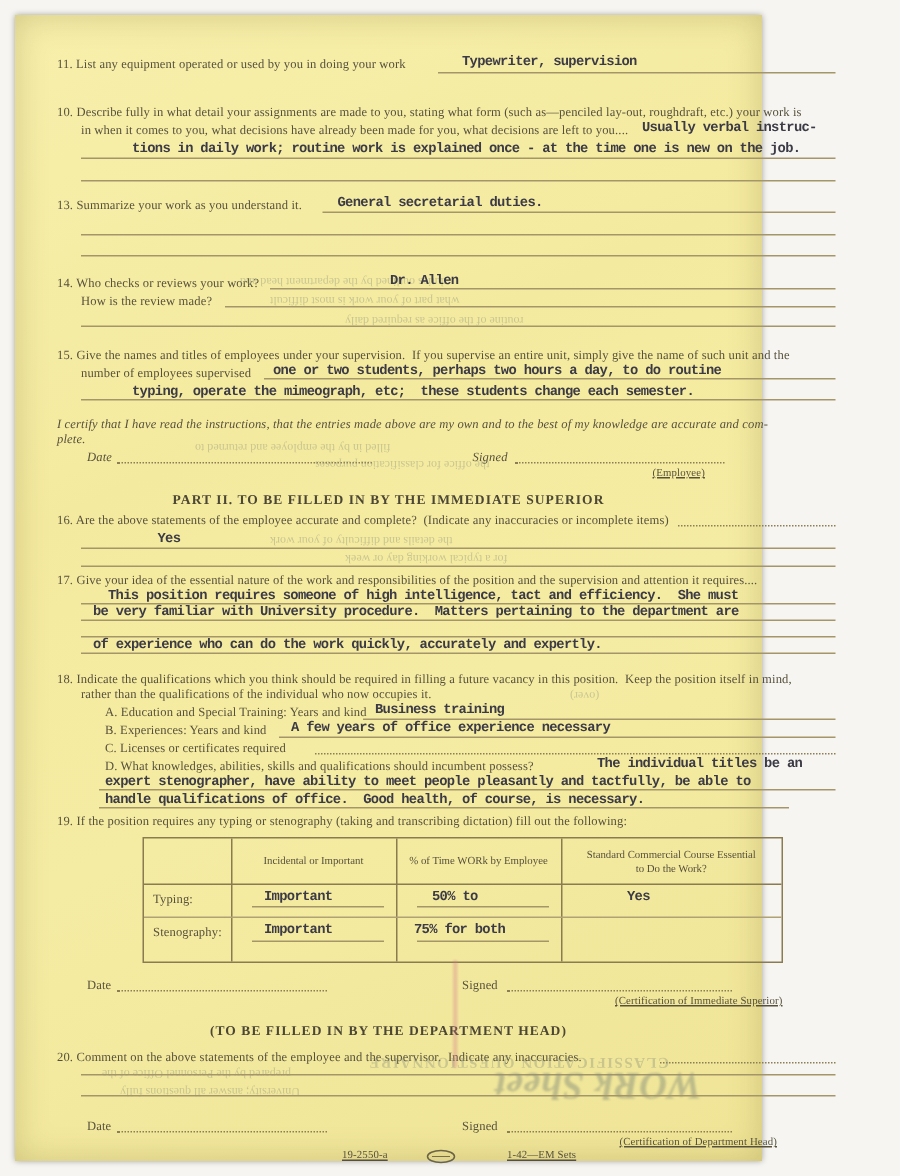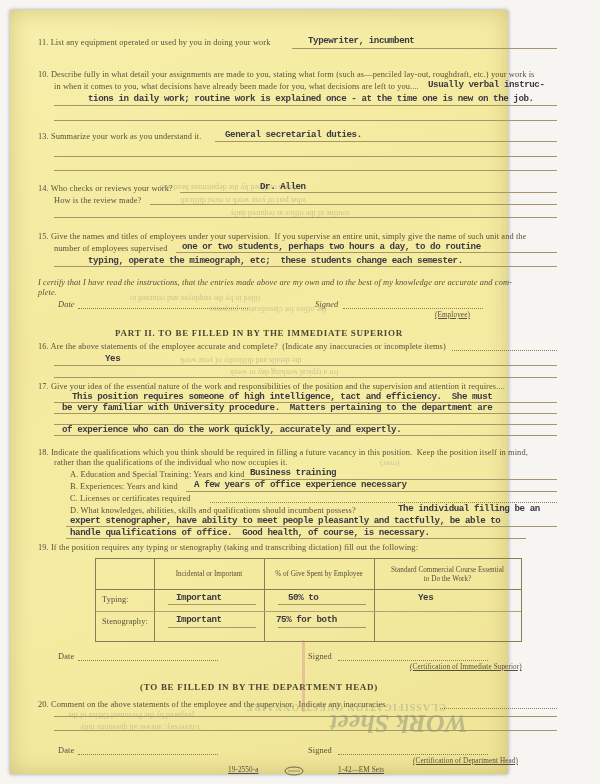--- a/index.html
+++ b/index.html
@@ -31,21 +31,21 @@
   .streak{position:absolute;left:292px;top:630px;width:3px;height:72px;
           background:rgba(214,118,140,.33);border-radius:2px;filter:blur(.7px);}
   .emblem{position:absolute;}
 </style>
 </head>
 <body>
 
 <div class="paper">
 
   <div class="p" style="left:28px;top:28px">11. List any equipment operated or used by you in doing your work</div>
-  <div class="t" style="left:298px;top:25px">Typewriter, incumbent</div>
+  <div class="t" style="left:298px;top:25px">Typewriter, supervision</div>
   <div class="rule" style="left:282px;top:38px;width:265px"></div>
 
   <div class="p" style="left:28px;top:60px">10. Describe fully in what detail your assignments are made to you, stating what form (such as—penciled lay-out, roughdraft, etc.) your work is</div>
   <div class="p" style="left:44px;top:72px">in when it comes to you, what decisions have already been made for you, what decisions are left to you....</div>
   <div class="t" style="left:418px;top:69px">Usually verbal instruc-</div>
   <div class="t" style="left:78px;top:83px">tions in daily work; routine work is explained once - at the time one is new on the job.</div>
   <div class="rule" style="left:44px;top:95px;width:503px"></div>
   <div class="rule" style="left:44px;top:110px;width:503px"></div>
 
   <div class="p" style="left:28px;top:122px">13. Summarize your work as you understand it.</div>
@@ -105,37 +105,37 @@
   <div class="bleed" style="left:370px;top:449px">(over)</div>
   <div class="p" style="left:60px;top:460px">A. Education and Special Training: Years and kind</div>
   <div class="t" style="left:240px;top:457px">Business training</div>
   <div class="rule" style="left:232px;top:469px;width:315px"></div>
   <div class="p" style="left:60px;top:472px">B. Experiences: Years and kind</div>
   <div class="t" style="left:184px;top:469px">A few years of office experience necessary</div>
   <div class="rule" style="left:176px;top:481px;width:371px"></div>
   <div class="p" style="left:60px;top:484px">C. Licenses or certificates required</div>
   <div class="lead" style="left:200px;top:492px;width:347px"></div>
   <div class="p" style="left:60px;top:496px">D. What knowledges, abilities, skills and qualifications should incumbent possess?</div>
-  <div class="t" style="left:388px;top:493px">The individual filling be an</div>
+  <div class="t" style="left:388px;top:493px">The individual titles be an</div>
   <div class="t" style="left:60px;top:505px">expert stenographer, have ability to meet people pleasantly and tactfully, be able to</div>
   <div class="rule" style="left:56px;top:516px;width:491px"></div>
   <div class="t" style="left:60px;top:517px">handle qualifications of office.  Good health, of course, is necessary.</div>
   <div class="rule" style="left:56px;top:528px;width:460px"></div>
 
   <div class="p" style="left:28px;top:533px">19. If the position requires any typing or stenography (taking and transcribing dictation) fill out the following:</div>
 
   <div class="tbl" style="left:85px;top:548px;width:425px;height:82px">
     <div class="vl" style="left:58px;height:82px"></div>
     <div class="vl" style="left:168px;height:82px"></div>
     <div class="vl" style="left:278px;height:82px"></div>
     <div class="hl" style="top:30px;width:425px"></div>
     <div class="hl" style="top:52px;width:425px;border-top-color:#b0a275"></div>
 
     <div class="th" style="left:58px;top:11px;width:110px">Incidental or Important</div>
-    <div class="th" style="left:168px;top:11px;width:110px">% of Give Spent by Employee</div>
+    <div class="th" style="left:168px;top:11px;width:110px">% of Time WORk by Employee</div>
     <div class="th" style="left:278px;top:7px;width:147px">Standard Commercial Course Essential</div>
     <div class="th" style="left:278px;top:16px;width:147px">to Do the Work?</div>
 
     <div class="p" style="left:6px;top:36px">Typing:</div>
     <div class="t" style="left:80px;top:33px">Important</div>
     <div class="t" style="left:192px;top:33px">50% to</div>
     <div class="t" style="left:322px;top:33px">Yes</div>
 
     <div class="p" style="left:6px;top:58px">Stenography:</div>
     <div class="t" style="left:80px;top:55px">Important</div>

